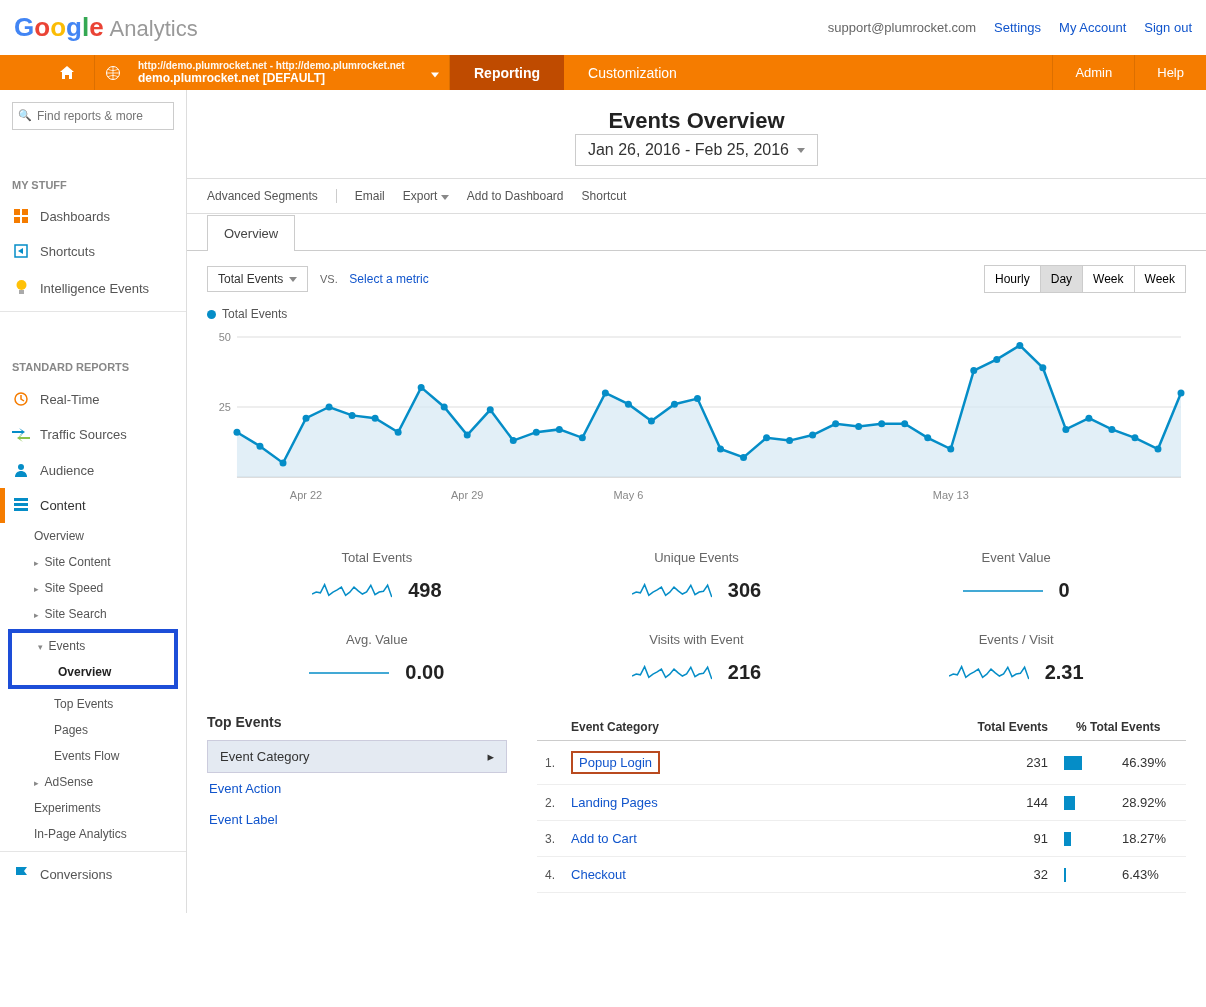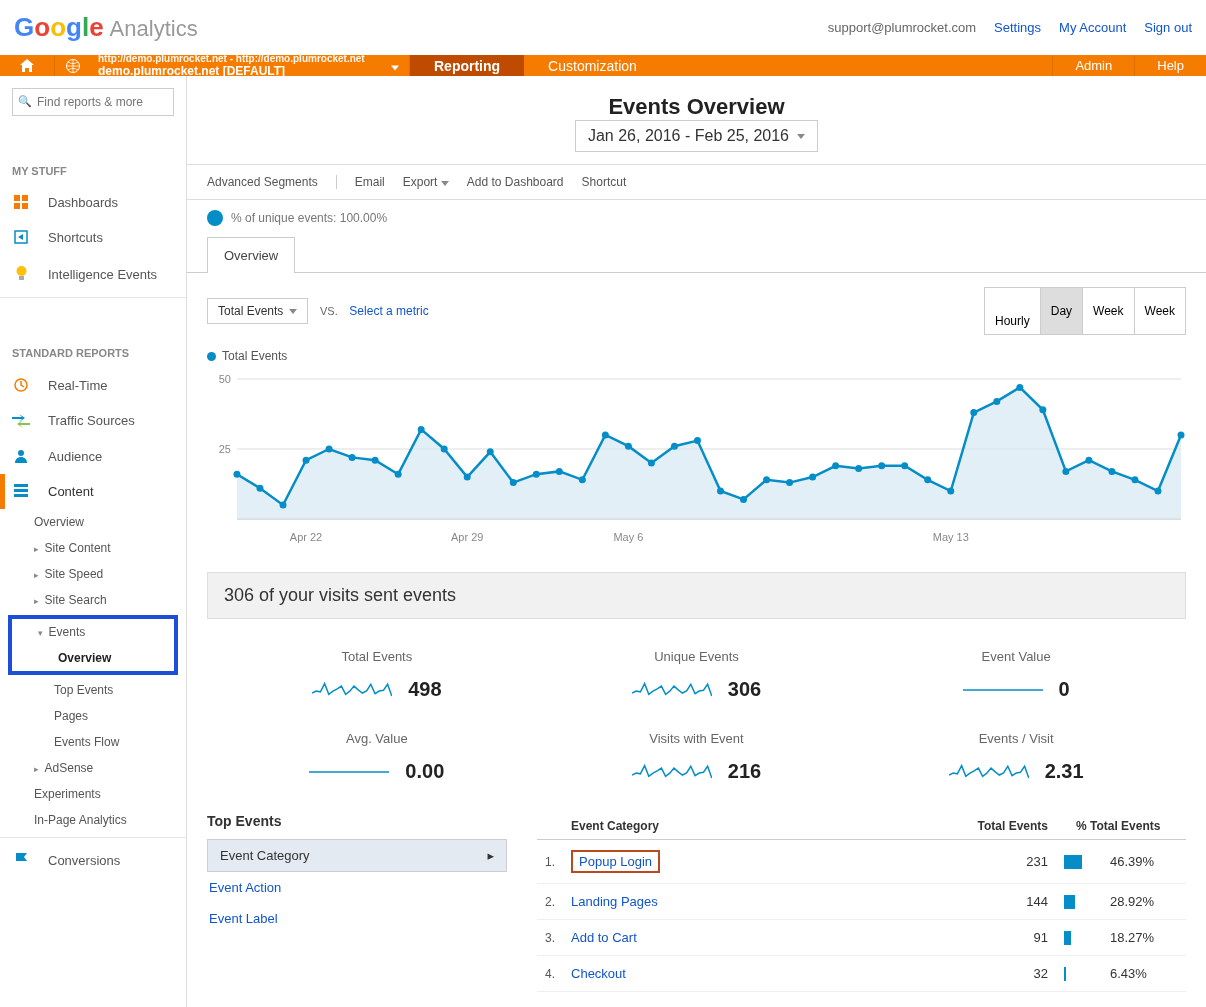--- a/index.html
+++ b/index.html
@@ -8,21 +8,21 @@
 
 
 .top-header { display: flex; justify-content: space-between; align-items: center; padding: 8px 14px; height: 55px; }
 .logo { display: flex; align-items: baseline; gap: 6px; }
 .logo-google { font-size: 26px; font-weight: bold; }
 .logo-analytics { font-size: 22px; color: #999; }
 .top-links { display: flex; gap: 18px; align-items: center; font-size: 13px; }
 .top-links .email { color: #666; }
 
 
-.nav-bar { background: #f57c00; height: 21px; display: flex; align-items: stretch; color: #fff; }
+.nav-bar { background: #f57c00; height: 35px; display: flex; align-items: stretch; color: #fff; padding-left: 40px; }
 .nav-home { width: 55px; display: flex; align-items: center; justify-content: center; border-right: 1px solid rgba(0,0,0,0.1); }
 .nav-globe { width: 35px; display: flex; align-items: center; justify-content: center; }
 .nav-property { flex: 0 0 320px; display: flex; flex-direction: column; justify-content: center; padding: 2px 8px; border-right: 1px solid rgba(0,0,0,0.1); position: relative; }
 .nav-property .line1 { font-size: 10px; font-weight: bold; opacity: 0.95; }
 .nav-property .line2 { font-size: 12px; font-weight: bold; }
 .nav-property .caret { position: absolute; right: 10px; top: 50%; transform: translateY(-50%); }
 .nav-tab { padding: 0 24px; display: flex; align-items: center; font-size: 14px; cursor: pointer; }
 .nav-tab.active { background: #bf4b00; font-weight: bold; }
 .nav-spacer { flex: 1; }
 .nav-admin, .nav-help { padding: 0 22px; display: flex; align-items: center; border-left: 1px solid rgba(0,0,0,0.1); }
@@ -31,21 +31,21 @@
 .main { display: flex; }
 .sidebar { width: 187px; border-right: 1px solid #ddd; padding: 12px 0 20px; background: #fff; }
 .content { flex: 1; padding: 0; }
 
 .search-box { margin: 0 12px 14px; }
 .search-box input { width: 100%; padding: 6px 8px 6px 24px; border: 1px solid #ccc; font-size: 12px; background: #fff; }
 .search-wrap { position: relative; }
 .search-wrap .mag { position: absolute; left: 6px; top: 7px; color: #999; font-size: 11px; }
 
 .side-heading { padding: 8px 12px; font-size: 11px; color: #888; font-weight: bold; margin-top: 41px; }
-.side-item { display: flex; align-items: center; gap: 18px; padding: 10px 12px; cursor: pointer; color: #555; font-size: 13px; }
+.side-item { display: flex; align-items: center; gap: 10px; padding: 10px 12px; cursor: pointer; color: #555; font-size: 13px; }
 .side-item.active-section { border-left: 5px solid #f57c00; padding-left: 7px; color: #333; }
 .side-sep { border-top: 1px solid #e5e5e5; margin: 4px 0; }
 .side-sub { padding: 6px 12px 6px 34px; font-size: 12px; color: #555; cursor: pointer; }
 .side-sub.caret-item::before { content: "▸"; color: #888; margin-right: 6px; font-size: 9px; }
 .side-sub.expanded::before { content: "▾"; color: #888; margin-right: 6px; font-size: 9px; }
 .side-sub2 { padding: 6px 12px 6px 54px; font-size: 12px; color: #555; cursor: pointer; }
 .side-sub2.active { font-weight: bold; color: #222; }
 .highlight-box { border: 4px solid #1d4ed8; margin: 2px 8px; }
 .icon-slot { width: 18px; display: flex; justify-content: center; }
 
@@ -60,21 +60,21 @@
 
 .tabs { padding: 0 20px; border-bottom: 1px solid #ccc; }
 .tab { display: inline-block; padding: 10px 16px; border: 1px solid #ccc; border-bottom: none; background: #fff; font-size: 13px; color: #444; position: relative; top: 1px; }
 
 .chart-controls { padding: 14px 20px; display: flex; justify-content: space-between; align-items: center; }
 .metric-sel { border: 1px solid #ccc; padding: 5px 10px; font-size: 12px; display: inline-flex; align-items: center; gap: 6px; }
 .vs-text { font-size: 11px; color: #666; margin: 0 8px; }
 .select-metric { color: #1155cc; font-size: 12px; cursor: pointer; }
 .gran-buttons { display: flex; border: 1px solid #ccc; }
 .gran-buttons button { border: none; border-left: 1px solid #ccc; padding: 6px 10px; background: #fff; font-size: 12px; cursor: pointer; }
-.gran-buttons button:first-child { border-left: none; margin-top: 20px; }
+.gran-buttons button:first-child { border-left: none; }
 .gran-buttons button.active { background: #ddd; }
 
 .chart-area { padding: 0 20px 10px; }
 .legend-dot { display: flex; align-items: center; gap: 6px; font-size: 12px; color: #555; margin-bottom: 6px; }
 .legend-dot .d { width: 9px; height: 9px; border-radius: 50%; background: #058dc7; }
 .chart-svg { width: 100%; height: 180px; }
 
 .summary-band { background: #f1f1f1; border: 1px solid #ddd; margin: 10px 20px 0; padding: 12px 16px; font-size: 18px; color: #333; }
 
 .metrics-grid { display: grid; grid-template-columns: repeat(3, 1fr); gap: 30px 20px; padding: 30px 40px; }
@@ -92,21 +92,21 @@
 .dim-link { padding: 8px 2px; color: #1155cc; display: block; font-size: 13px; cursor: pointer; }
 
 .ev-table { width: 100%; border-collapse: collapse; }
 .ev-table th { text-align: right; font-size: 12px; font-weight: bold; border-bottom: 1px solid #ccc; padding: 6px 8px; }
 .ev-table th:first-child { text-align: left; }
 .ev-table td { padding: 10px 8px; font-size: 13px; border-bottom: 1px solid #eee; vertical-align: middle; }
 .ev-table .idx { width: 24px; text-align: right; color: #555; font-size: 12px; }
 .ev-table .cat a { color: #1155cc; }
 .ev-table .num { text-align: right; }
 .ev-table .pct-cell { width: 130px; }
-.pct-wrap { display: flex; align-items: center; gap: 8px; }
+.pct-wrap { display: flex; align-items: center; gap: 20px; }
 .bar-bg { width: 38px; height: 14px; }
 .bar-fill { height: 100%; background: #058dc7; }
 .row-highlight { border: 2px solid #b94a1f; display: inline-block; padding: 2px 6px; }
 
 .caret-down { width: 0; height: 0; border-left: 4px solid transparent; border-right: 4px solid transparent; border-top: 5px solid #888; display: inline-block; }
 </style>
 </head>
 <body>
 
 <div class="top-header">
@@ -262,24 +262,20 @@
 
     <div class="toolbar">
       <span style="cursor:pointer">Advanced Segments</span>
       <span class="sep"></span>
       <span style="cursor:pointer">Email</span>
       <span style="cursor:pointer"><span>Export</span> <span class="caret-down"></span></span>
       <span style="cursor:pointer">Add to Dashboard</span>
       <span style="cursor:pointer">Shortcut</span>
     </div>
 
-    <div class="segments-row">
-      <span class="dot"></span>
-      <span>% of unique events: 100.00%</span>
-    </div>
 
     <div class="tabs">
       <div class="tab">Overview</div>
     </div>
 
     <div class="chart-controls">
       <div>
         <span class="metric-sel">
           <span>Total Events</span>
           <span class="caret-down"></span>
@@ -350,21 +346,20 @@
           <circle cx="928.9024390243902" cy="110.8" r="3.5" fill="#058dc7"></circle>
           <circle cx="951.951219512195" cy="122" r="3.5" fill="#058dc7"></circle>
           <circle cx="975" cy="66" r="3.5" fill="#058dc7"></circle>
           <text x="99.14634146341463" y="172" text-anchor="middle" font-size="11" fill="#888">Apr 22</text>
           <text x="260.4878048780488" y="172" text-anchor="middle" font-size="11" fill="#888">Apr 29</text>
           <text x="421.8292682926829" y="172" text-anchor="middle" font-size="11" fill="#888">May 6</text>
           <text x="744.5121951219512" y="172" text-anchor="middle" font-size="11" fill="#888">May 13</text>
         </svg>
     </div>
 
-    <div class="summary-band">306 of your visits sent events</div>
 
     <div class="metrics-grid" id="metrics-grid">
         <div class="metric-cell">
       <div class="metric-label">Total Events</div>
       <div class="metric-row">
         <svg class="spark">
               <path d="M0,14 L4.2,12.00421993208328 L8.4,12.828533367768264 L12.600000000000001,4.629167812812985 L16.8,15.394105277475784 L21,12.086757277985821 L25.200000000000003,9.944466685069147 L29.400000000000002,7.1903815497188575 L33.6,15.333340978519399 L37.800000000000004,12.153098479037286 L42,7.114579790812595 L46.2,10.916530825986154 L50.400000000000006,14.026781893918006 L54.6,11.97335701663502 L58.800000000000004,5.304643676000982 L63,14.59937787769292 L67.2,12.053131997177283 L71.4,11.360527978833353 L75.60000000000001,5.212048801108212 L79.8,17.067271468353226" stroke="#058dc7" fill="none" stroke-width="1.5"></path>
             </svg>
         <span class="metric-val">498</span>
       </div>

